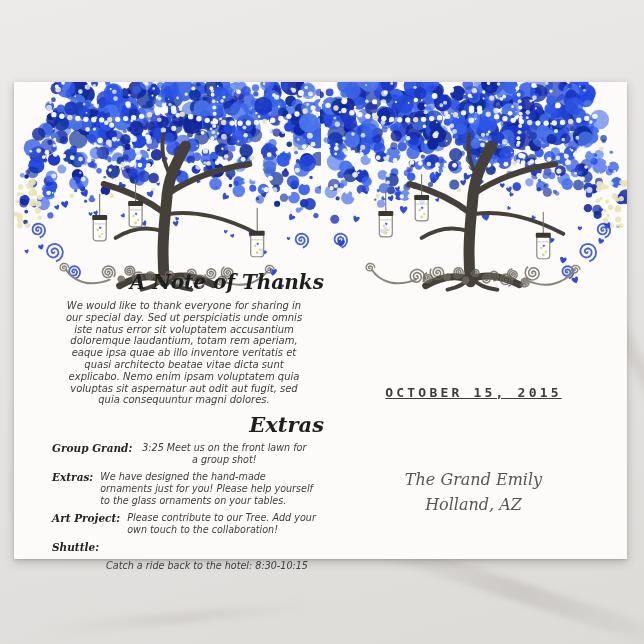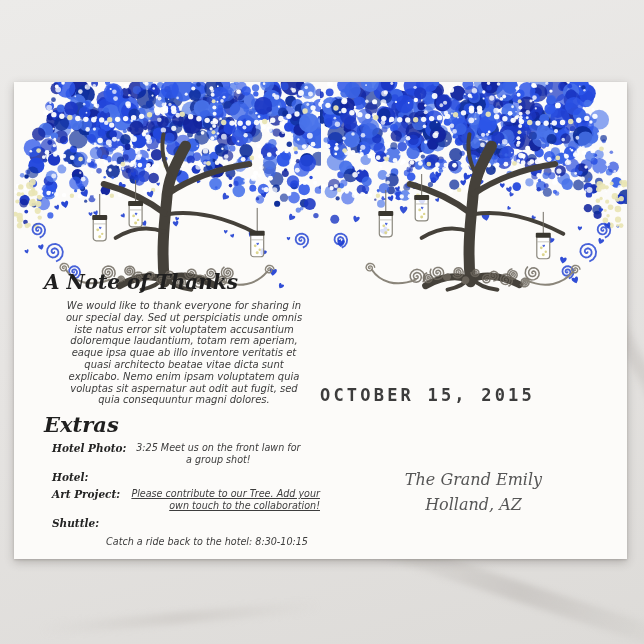--- a/index.html
+++ b/index.html
@@ -20,54 +20,55 @@
     position:absolute;left:14px;top:82px;width:613px;height:477px;
     background:#fcfbf9;
     box-shadow:0 3px 9px rgba(60,55,50,.28), 0 1px 2px rgba(60,55,50,.18);
   }
   .page{position:absolute;top:0;height:477px;width:307px;}
   .page-left{left:0;}
   .page-right{left:306px;}
   .tree{position:absolute;left:0;top:0;width:307px;height:210px;display:block;}
 
   .thanks-title,.extras-title{
-    position:absolute;left:30px;width:280px;text-align:left;
+    position:absolute;left:30px;width:280px;text-align:right;
     font-family:"DejaVu Serif","Liberation Serif",serif;
     font-style:italic;font-weight:bold;font-size:20px;color:#1f1f1f;
   }
   .thanks-title{top:188px;}
   .extras-title{top:330px;font-size:21px;}
   .thanks-body{
     position:absolute;left:44px;top:218px;width:252px;text-align:center;
     font-style:italic;font-size:10px;line-height:1.18;color:#3d3d3d;
   }
   .extras-list{position:absolute;left:38px;top:360px;width:268px;}
   .extras-row{display:flex;margin-bottom:5px;}
   .extras-row .lbl{
     flex:0 0 auto;margin-right:7px;
     font-family:"DejaVu Serif","Liberation Serif",serif;
     font-style:italic;font-weight:bold;font-size:10.5px;color:#242424;
   }
   .extras-row .txt{font-style:italic;font-size:9.6px;line-height:1.25;color:#3d3d3d;}
   .extras-row:nth-child(1) .txt{max-width:170px;text-align:center;}
   .extras-row:nth-child(2) .txt{max-width:220px;}
-  .extras-row:nth-child(3) .txt{max-width:205px;text-align:right;text-decoration:underline;}
+  .extras-row:nth-child(3) .txt{max-width:205px;text-align:left;}
   .extras-row:nth-child(4) .txt{white-space:nowrap;margin-top:19px;}
 
   .couple{
     position:absolute;left:0;top:203px;width:307px;text-align:center;
     font-family:"DejaVu Serif","Liberation Serif",serif;
     font-style:italic;font-size:20px;line-height:1.55;color:#4c4c4c;
     letter-spacing:.5px;
   }
   .wedding-date{
-    position:absolute;left:0;top:303px;width:307px;
+    position:absolute;left:0;top:303px;width:307px;text-align:center;
     font-family:"DejaVu Sans Mono","Liberation Mono",monospace;
-    font-weight:bold;font-size:17px;letter-spacing:3.2px;color:#3c3c3c;
+    font-weight:bold;font-size:13px;letter-spacing:3.2px;color:#3c3c3c;
     text-transform:uppercase;
+    text-decoration:underline;
   }
   .venue{
     position:absolute;left:0;top:386px;width:307px;text-align:center;
     font-family:"DejaVu Serif","Liberation Serif",serif;
     font-style:italic;font-size:16px;line-height:1.55;color:#565656;
   }
 </style>
 </head>
 <body>
 
@@ -945,25 +946,26 @@
             <circle cx="0" cy="21" r="1.5" fill="#ddd68f"></circle>
             <path d="M0,-0.6 C-1.1,-1.9 -2.3,-0.3 0,1.5 C2.3,-0.3 1.1,-1.9 0,-0.6 Z" transform="translate(0.5,12)" fill="#1e3ed2" opacity="0.8"></path>
           </g>
         </g>
       </svg>
     <div class="thanks-title">A Note of Thanks</div>
     <div class="thanks-body">We would like to thank everyone for sharing in our special day. Sed ut perspiciatis unde omnis iste natus error sit voluptatem accusantium doloremque laudantium, totam rem aperiam, eaque ipsa quae ab illo inventore veritatis et quasi architecto beatae vitae dicta sunt explicabo. Nemo enim ipsam voluptatem quia voluptas sit aspernatur aut odit aut fugit, sed quia consequuntur magni dolores.</div>
     <div class="extras-title">Extras</div>
     <div class="extras-list">
       <div class="extras-row">
-        <span class="lbl">Hotel Photo:</span>
+        <span class="lbl">Group Grand:</span>
         <span class="txt">3:25  Meet us on the front lawn for a group shot!</span>
       </div>
       <div class="extras-row">
-        <span class="lbl">Hotel:</span>
+        <span class="lbl">Extras:</span>
+        <span class="txt">We have designed the hand-made ornaments just for you! Please help yourself to the glass ornaments on your tables.</span>
       </div>
       <div class="extras-row">
         <span class="lbl">Art Project:</span>
         <span class="txt">Please contribute to our Tree. Add your own touch to the collaboration!</span>
       </div>
       <div class="extras-row">
         <span class="lbl">Shuttle:</span>
         <span class="txt">Catch a ride back to the hotel: 8:30-10:15</span>
       </div>
     </div>

